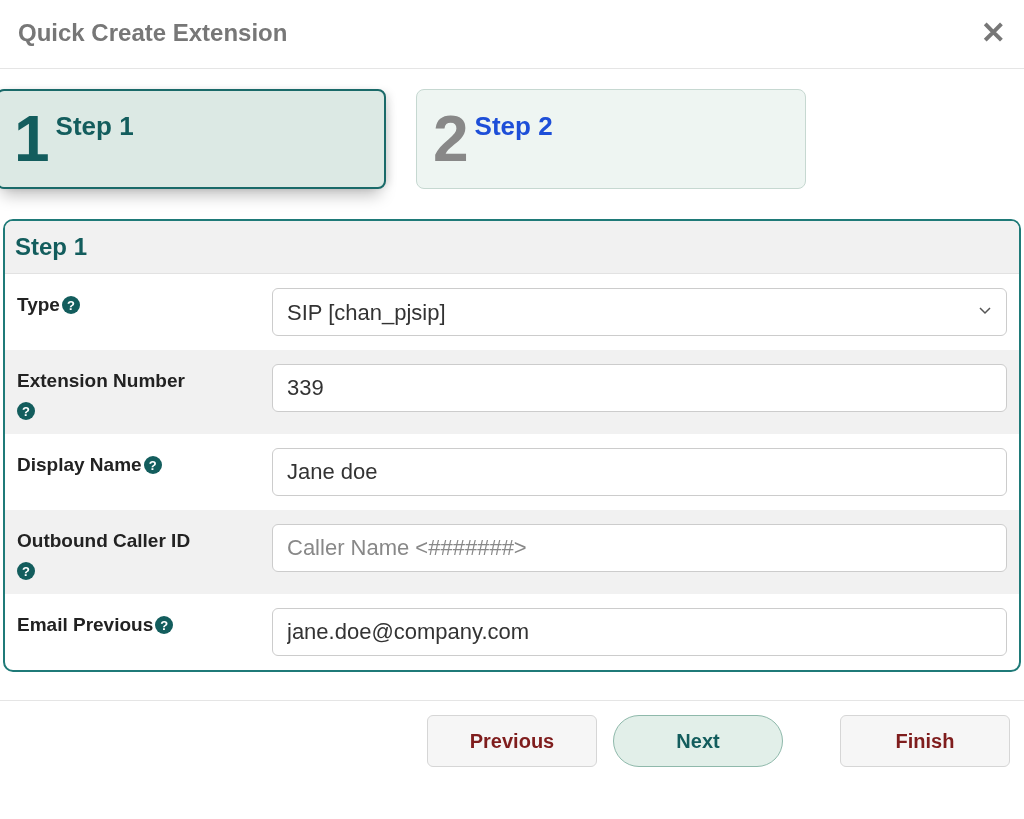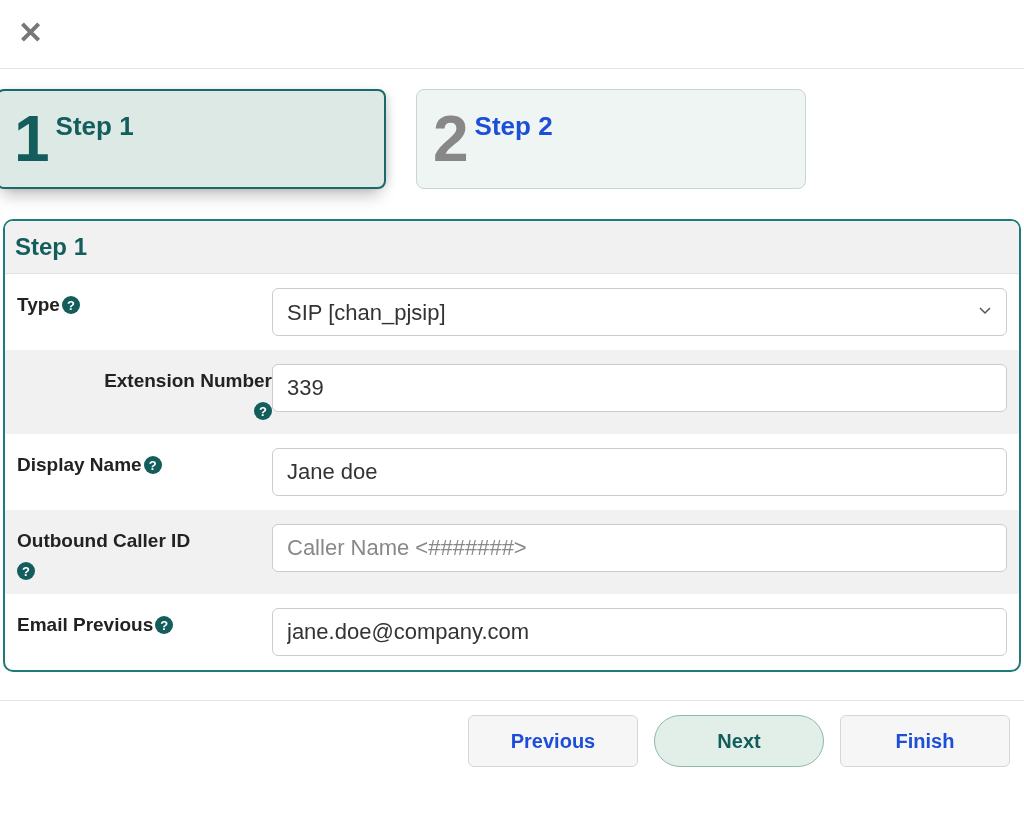--- a/index.html
+++ b/index.html
@@ -165,34 +165,36 @@
       border-radius: 6px;
       font-size: 20px;
       font-weight: 700;
       font-family: inherit;
       cursor: pointer;
       border: 1px solid transparent;
     }
     .btn-disabled {
       background: #f6f6f6;
       border-color: #d6d6d6;
-      color: #1d4ed8;
+      color: #7f1d1d;
       cursor: default;
+      margin-left: 41px;
     }
     .btn-primary {
       background: #e2efe9;
       border-color: #8fb9ab;
       color: #135d5d;
       border-radius: 26px;
     }
   </style>
 </head>
 <body>
 
 <div class="modal-header">
+  <div class="modal-title">Quick Create Extension</div>
   <div class="close-btn">✕</div>
 </div>
 
 <div class="steps-row">
   <div class="step-tab active">
     <div class="step-num">1</div>
     <div class="step-label">Step 1</div>
   </div>
   <div class="step-tab inactive">
     <div class="step-num">2</div>
@@ -216,21 +218,21 @@
         <span class="select-chevron">
           <svg width="16" height="16" viewBox="0 0 16 16">
               <path d="M3 6 L8 11 L13 6" fill="none" stroke="currentColor" stroke-width="1.5"></path>
             </svg>
         </span>
       </div>
     </div>
   </div>
 
   <div class="form-row alt">
-    <div class="form-label-col" style="flex-direction:column;align-items:flex-end;">
+    <div class="form-label-col" style="flex-direction:column;align-items:flex-start;">
       <span>Extension Number</span>
       <span class="help-icon below">?</span>
     </div>
     <div class="form-input-col">
       <input class="text-input" value="339" style="">
     </div>
   </div>
 
   <div class="form-row">
     <div class="form-label-col">

